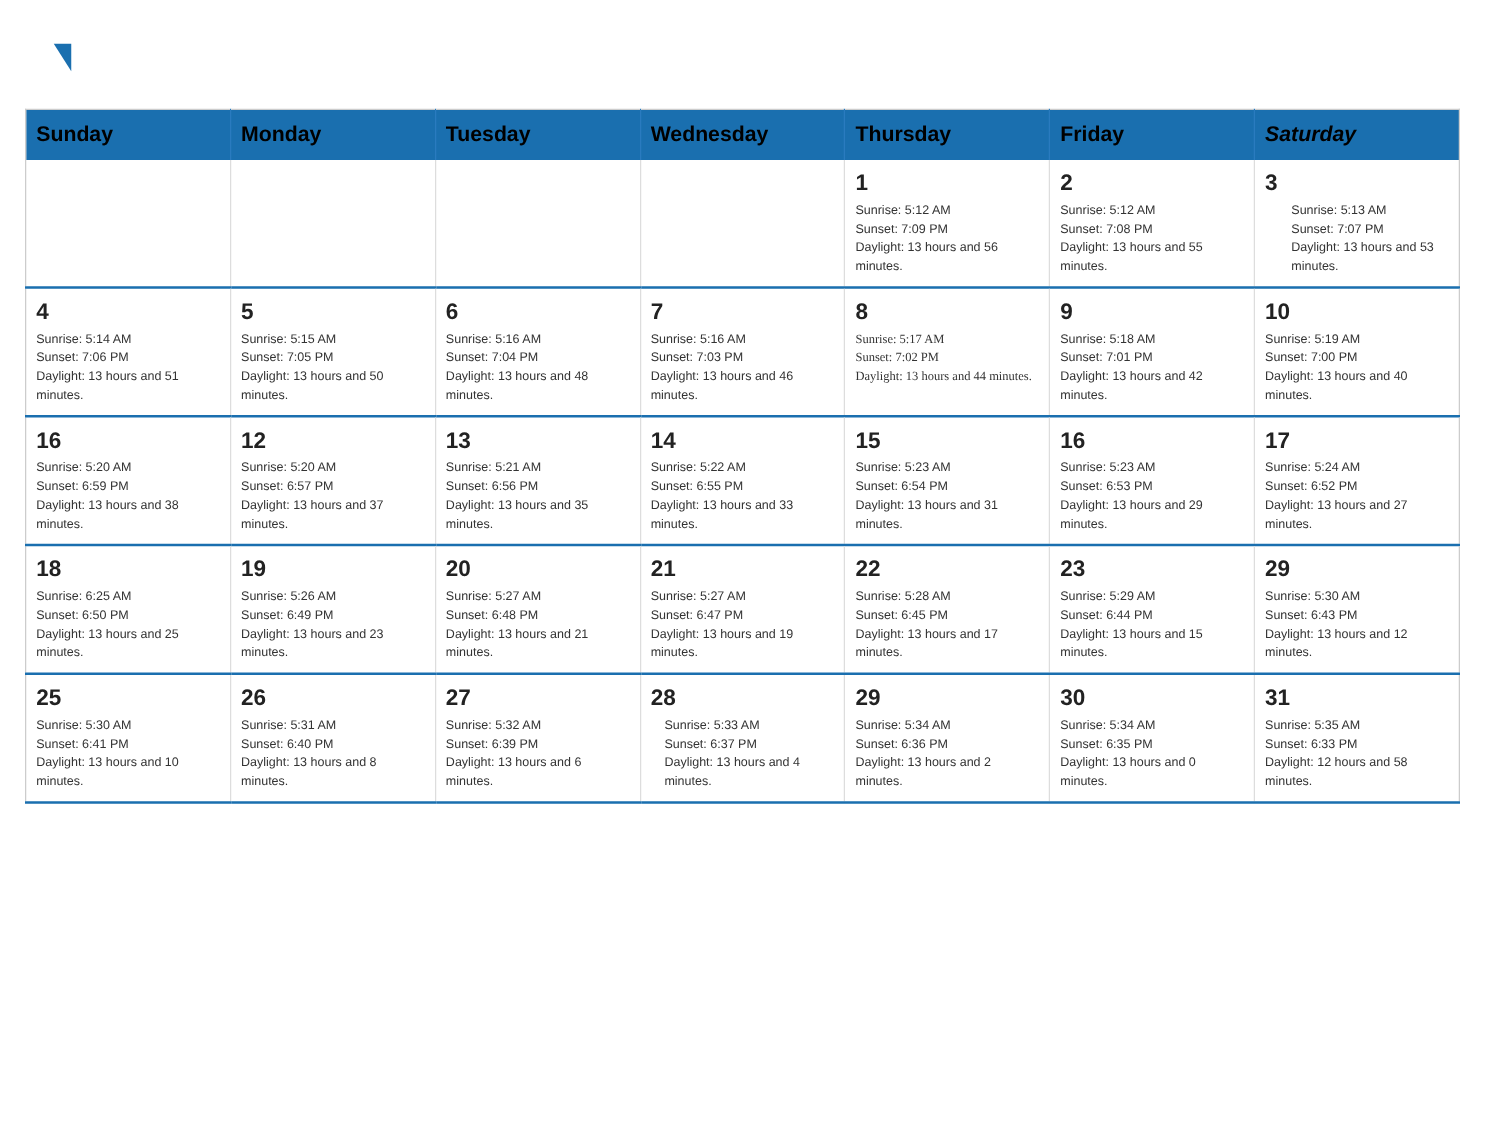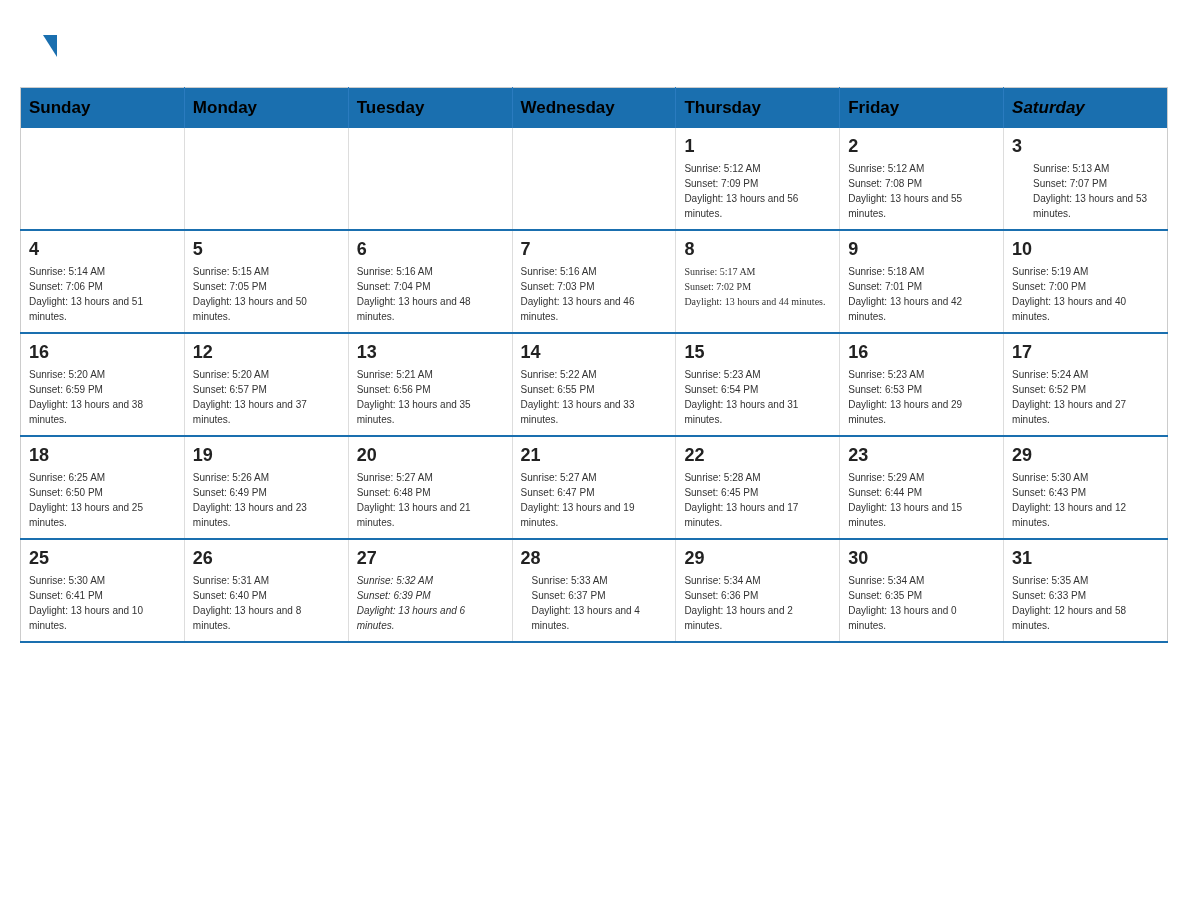--- a/index.html
+++ b/index.html
@@ -302,21 +302,21 @@
 Daylight: 13 hours and 10 minutes.</div>
         </td>
         <td>
           <span class="day-number">26</span>
           <div class="day-info" style="white-space: pre-line;">Sunrise: 5:31 AM
 Sunset: 6:40 PM
 Daylight: 13 hours and 8 minutes.</div>
         </td>
         <td>
           <span class="day-number">27</span>
-          <div class="day-info" style="white-space: pre-line; font-style: italic;">Sunrise: 5:32 AM
+          <div class="day-info" style="white-space: pre-line;">Sunrise: 5:32 AM
 Sunset: 6:39 PM
 Daylight: 13 hours and 6 minutes.</div>
         </td>
         <td>
           <span class="day-number">28</span>
           <div class="day-info" style="white-space: pre-line; margin-left: 11px;">Sunrise: 5:33 AM
 Sunset: 6:37 PM
 Daylight: 13 hours and 4 minutes.</div>
         </td>
         <td>

